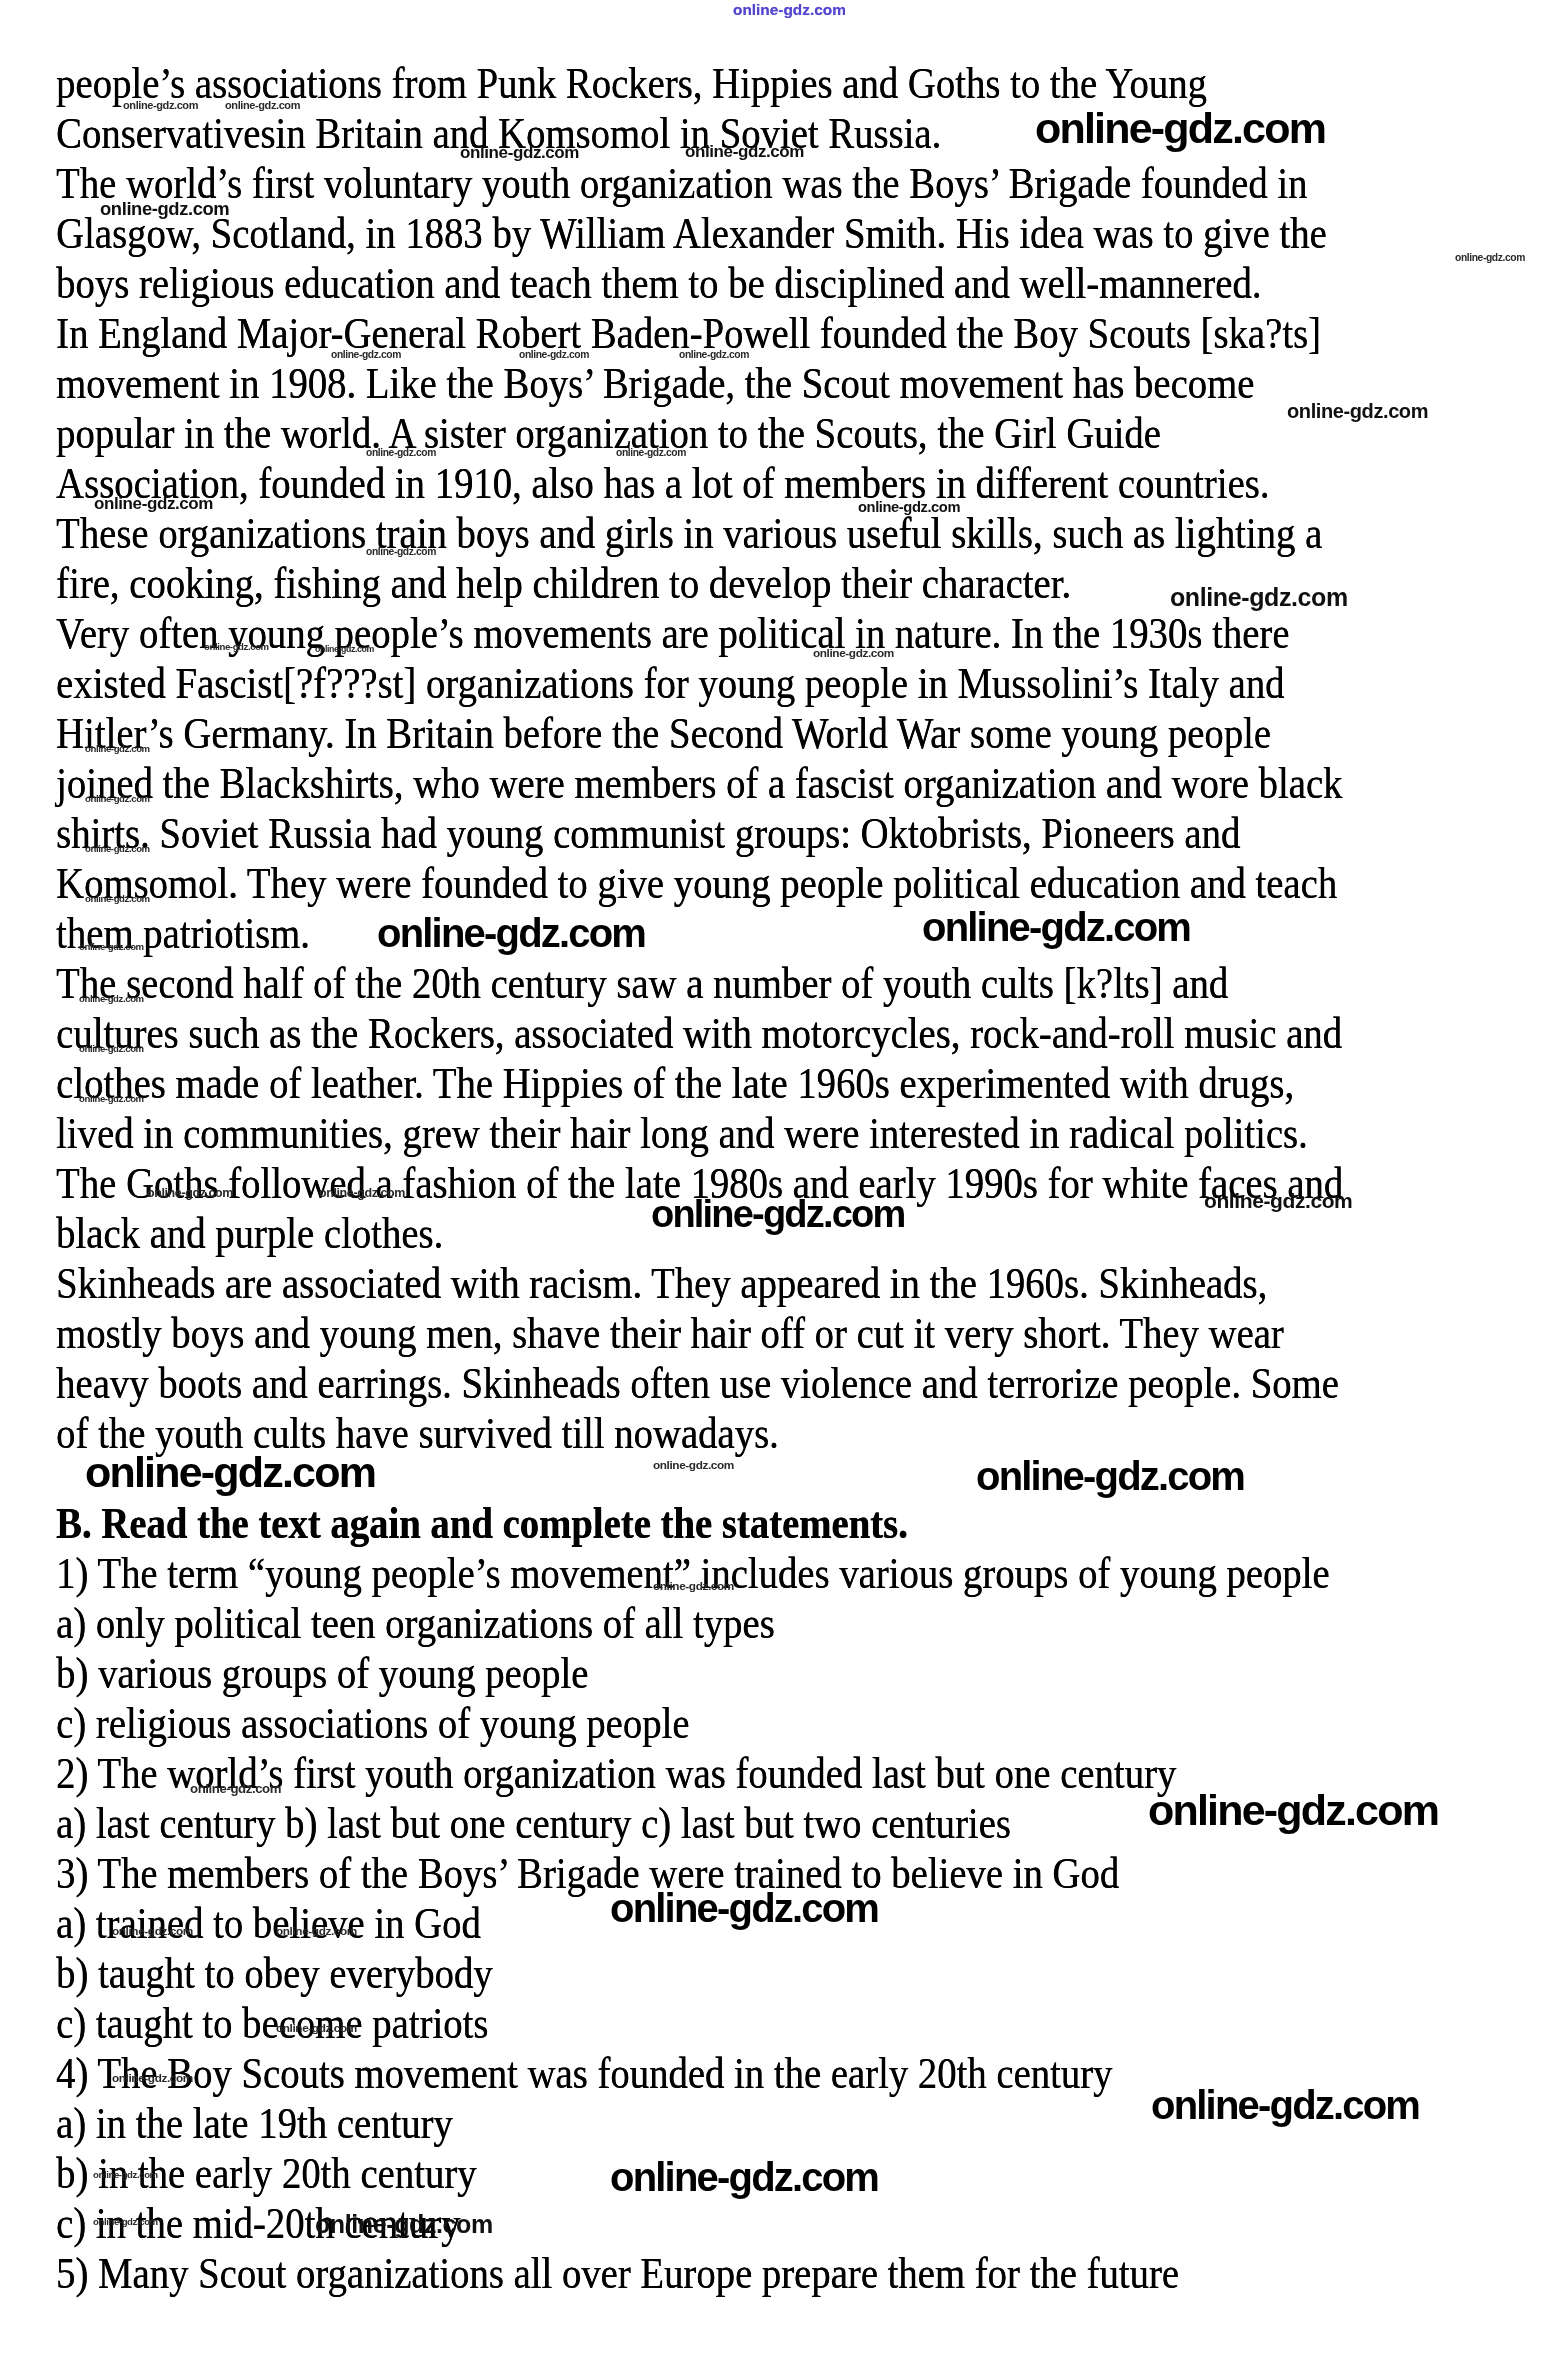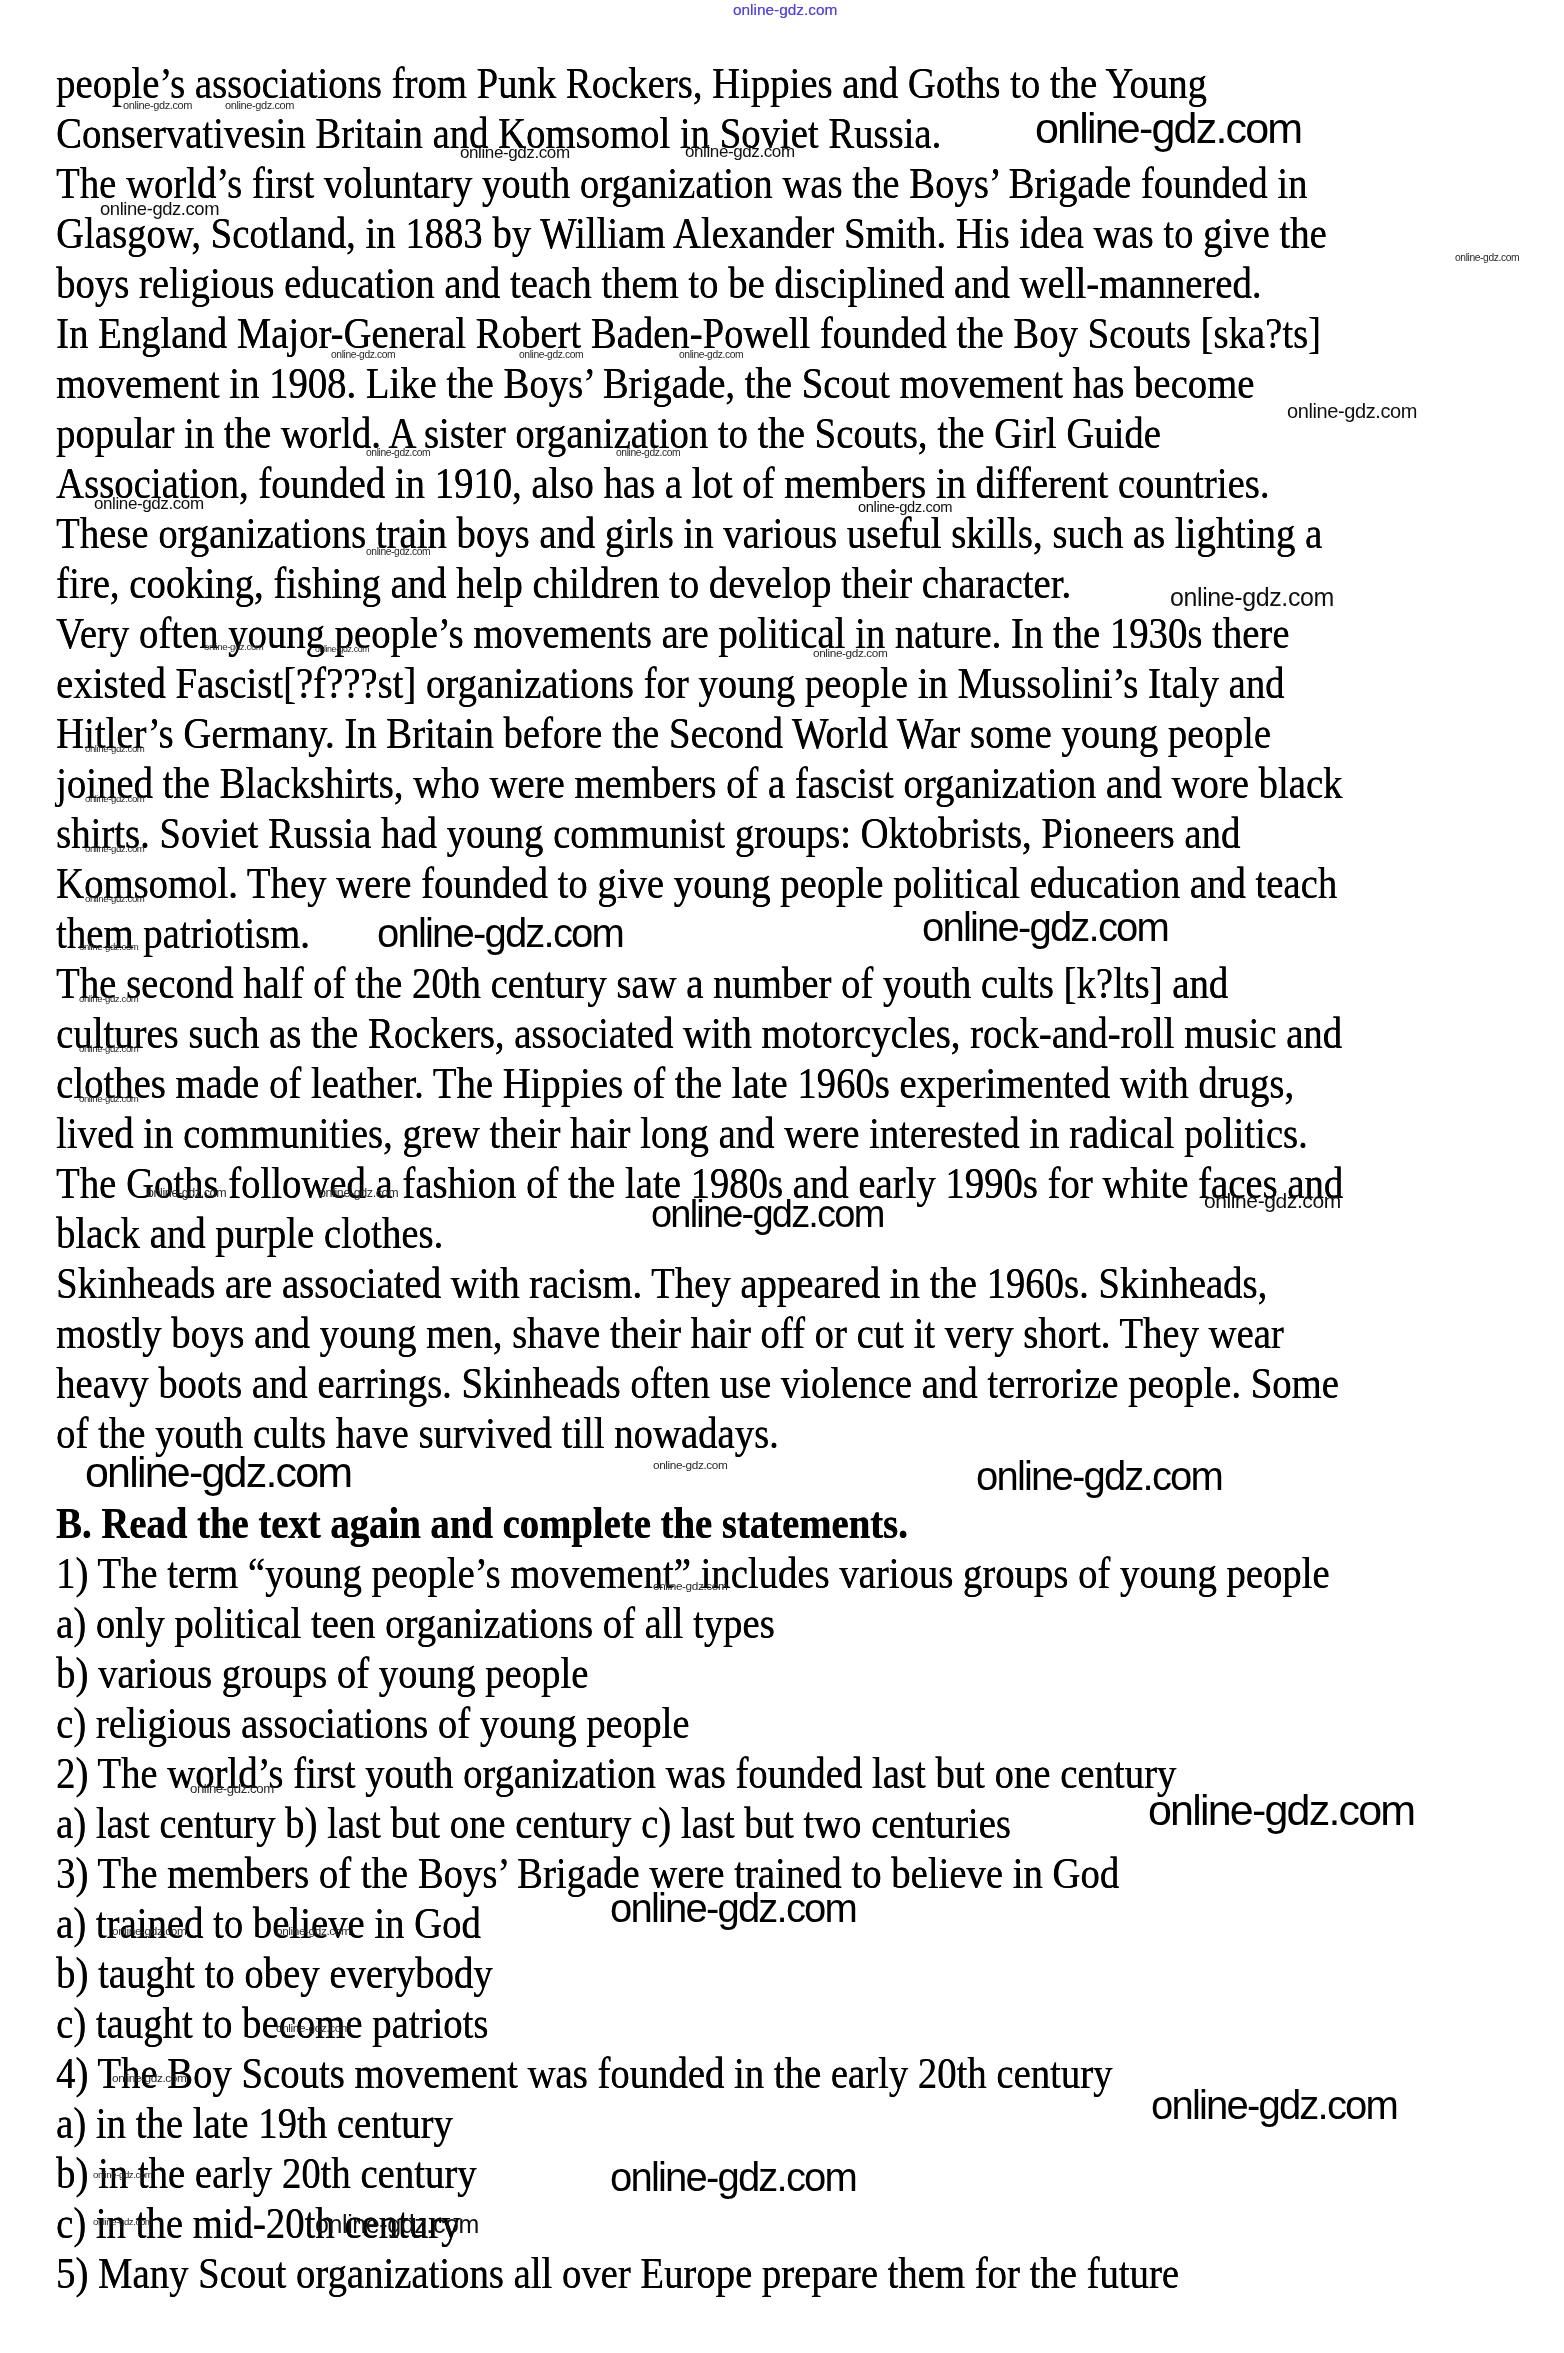--- a/index.html
+++ b/index.html
@@ -14,21 +14,21 @@
     font-family: "Liberation Serif", serif;
     font-size: 44px; color: #000;
     white-space: nowrap;
     transform: scaleX(0.88); transform-origin: 0 0;
     text-shadow: 0.4px 0 0 #000;
   }
   .tl.heading { font-weight: bold; margin-top: 40px; }
   .wm {
     position: absolute;
     font-family: "Liberation Sans", sans-serif;
-    font-weight: normal; color: #101010;
+    font-weight: bold; color: #101010;
     white-space: nowrap; letter-spacing: -0.4px;
     line-height: 1;
   }
   .wm.big { letter-spacing: -1.8px; color: #000; }
   .wm.top-purple { color: #5346cf; text-shadow: 0 0 0.7px #8a80e8; letter-spacing: 0; }
   .wm.gray { color: #2a2a2a; }
 </style>
 </head>
 <body>
 

